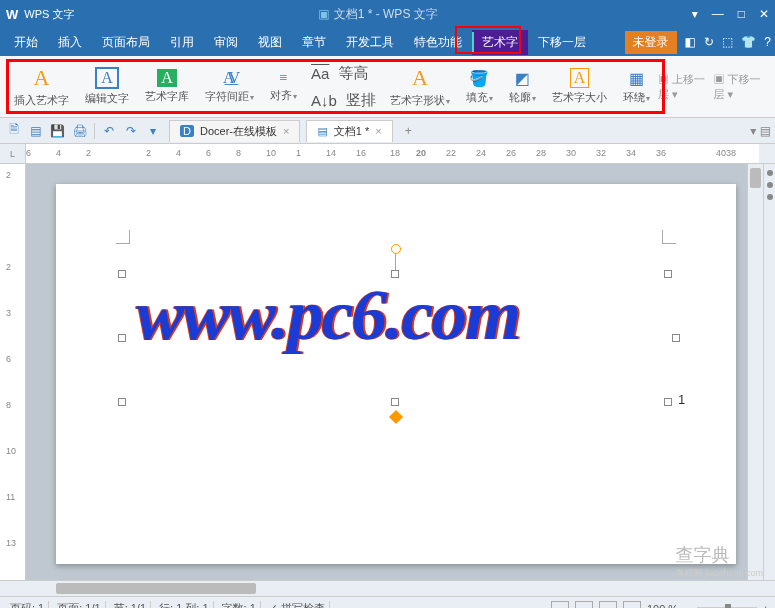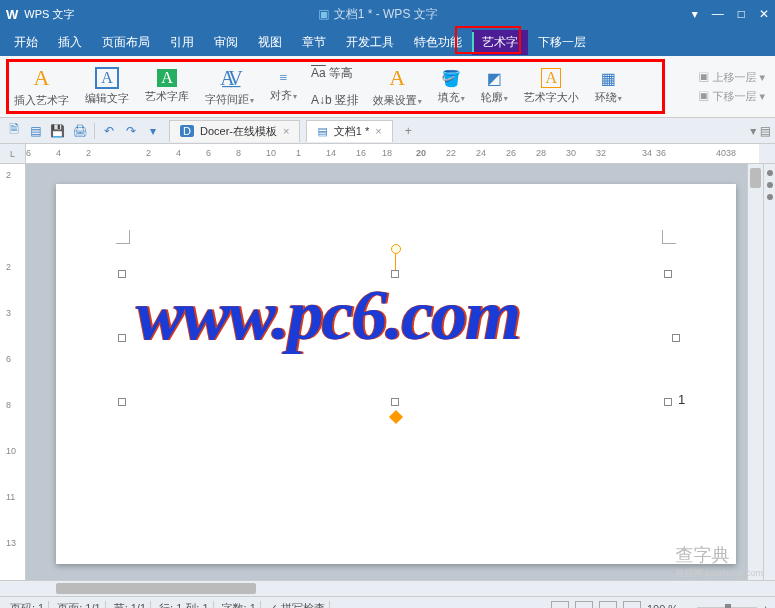--- a/index.html
+++ b/index.html
@@ -20,22 +20,22 @@
 .tab-highlight{position:absolute;border:2px solid red;pointer-events:none}
 .ribbon{height:62px;background:#f5f7f9;border-bottom:1px solid #ccc;display:flex;align-items:center;padding:4px 6px;position:relative}
 .ribbon-box{position:absolute;left:6px;top:3px;right:110px;height:55px;border:3px solid red;pointer-events:none}
 .rgroup{display:flex;flex-direction:column;align-items:center;justify-content:center;padding:0 8px;height:54px;cursor:pointer}
 .rgroup .ricon{font-size:22px;color:#f39c12;margin-bottom:2px;font-family:serif}
 .rgroup .ricon.blue{color:#3b7fc4}
 .rgroup .ricon.green{color:#27ae60}
 .rgroup .rlabel{font-size:11px;color:#555;white-space:nowrap}
 .rgroup .rlabel .dd{font-size:8px;color:#888;margin-left:1px}
 .rsub{display:flex;flex-direction:column;height:54px;justify-content:space-around;padding:0 6px}
-.rsub .rsrow{font-size:12px;color:#555;display:flex;align-items:center;gap:3px;white-space:nowrap}
-.rside{margin-left:auto;display:flex;flex-direction:column;gap:4px;color:#999;font-size:11px;padding-right:4px}
+.rsub .rsrow{font-size:15px;color:#555;display:flex;align-items:center;gap:9px;white-space:nowrap}
+.rside{margin-left:auto;display:flex;flex-direction:row;gap:4px;color:#999;font-size:11px;padding-right:4px}
 .qat{height:26px;background:#e8eef4;border-bottom:1px solid #ccc;display:flex;align-items:center;padding:0 4px;gap:2px}
 .qat .qbtn{width:20px;height:20px;display:flex;align-items:center;justify-content:center;cursor:pointer;color:#3b7fc4}
 .qat .sep{width:1px;height:16px;background:#ccc;margin:0 2px}
 .qat .doctab{display:flex;align-items:center;height:22px;padding:0 10px;background:#fff;border:1px solid #ccc;border-bottom:none;margin-left:4px;font-size:11px;gap:6px;cursor:pointer}
 .qat .doctab .x{color:#999;cursor:pointer}
 .qat .doctab.active{background:#fff}
 .qat .doctab.docer{background:#f5f5f5}
 .qat .plus{padding:0 10px;color:#888;cursor:pointer}
 .qat .qright{margin-left:auto;color:#888}
 .ruler-area{display:flex;height:20px;background:#e8eef4;border-bottom:1px solid #ccc}
@@ -95,57 +95,65 @@
   <div class="mitem">页面布局</div>
   <div class="mitem">引用</div>
   <div class="mitem">审阅</div>
   <div class="mitem">视图</div>
   <div class="mitem">章节</div>
   <div class="mitem">开发工具</div>
   <div class="mitem">特色功能</div>
   <div class="mitem active">艺术字</div>
   <div class="mitem">下移一层</div>
   <div class="tab-highlight" style="left:455px;top:-2px;width:66px;height:28px"></div>
+  <div class="mright">
+    <span class="login">未登录</span>
+    <span>◧</span>
+    <span>↻</span>
+    <span>⬚</span>
+    <span>👕</span>
+    <span>?</span>
+  </div>
 </div>
 
 <div class="ribbon">
   <div class="ribbon-box"></div>
   <div class="rgroup">
     <span class="ricon">A</span>
     <span class="rlabel">插入艺术字</span>
   </div>
   <div class="rgroup">
     <span class="ricon blue" style="border:2px solid #3b7fc4;padding:0 4px;font-size:16px">A</span>
     <span class="rlabel">编辑文字</span>
   </div>
   <div class="rgroup">
     <span class="ricon green" style="background:#27ae60;color:#fff;padding:0 4px;font-size:16px">A</span>
     <span class="rlabel">艺术字库</span>
   </div>
   <div class="rgroup">
-    <span class="ricon blue" style="font-size:20px;letter-spacing:-4px">A̲V̲</span>
+    <span class="ricon blue" style="font-size:16px;letter-spacing:-4px">A̲V̲</span>
     <span class="rlabel"><span>字符间距</span><span class="dd">▾</span></span>
   </div>
   <div class="rgroup">
     <span class="ricon blue" style="font-size:14px">≡</span>
     <span class="rlabel"><span>对齐</span><span class="dd">▾</span></span>
   </div>
   <div class="rsub">
     <div class="rsrow">
         <span style="text-decoration:overline">Aa</span>
         <span>等高</span>
       </div>
     <div class="rsrow">
         <span>A↓b</span>
         <span>竖排</span>
       </div>
   </div>
   <div class="rgroup">
     <span class="ricon">A</span>
-    <span class="rlabel"><span>效果设置</span><span class="dd">▾</span></span>
+    <span class="rlabel"><span>艺术字形状</span><span class="dd">▾</span></span>
   </div>
   <div class="rgroup">
     <span class="ricon blue" style="font-size:16px">🪣</span>
     <span class="rlabel"><span>填充</span><span class="dd">▾</span></span>
   </div>
   <div class="rgroup">
     <span class="ricon blue" style="font-size:16px">◩</span>
     <span class="rlabel"><span>轮廓</span><span class="dd">▾</span></span>
   </div>
   <div class="rgroup">
@@ -193,29 +201,29 @@
       <span class="tick" style="left: 60px;">2</span>
       <span class="tick" style="left: 90px;"></span>
       <span class="tick" style="left: 120px;">2</span>
       <span class="tick" style="left: 150px;">4</span>
       <span class="tick" style="left: 180px;">6</span>
       <span class="tick" style="left: 210px;">8</span>
       <span class="tick" style="left: 240px;">10</span>
       <span class="tick" style="left: 270px;">1</span>
       <span class="tick" style="left: 300px;">14</span>
       <span class="tick" style="left: 330px;">16</span>
-      <span class="tick" style="left: 356px; text-align: right;">18</span>
+      <span class="tick" style="left: 364px; text-align: right;">18</span>
       <span class="tick" style="left: 390px; font-weight: bold;">20</span>
       <span class="tick" style="left: 420px;">22</span>
       <span class="tick" style="left: 450px;">24</span>
       <span class="tick" style="left: 480px;">26</span>
       <span class="tick" style="left: 510px;">28</span>
       <span class="tick" style="left: 540px;">30</span>
       <span class="tick" style="left: 570px;">32</span>
-      <span class="tick" style="left: 616px;">34</span>
+      <span class="tick" style="left: 600px;">34</span>
       <span class="tick" style="left: 630px;">36</span>
       <span class="tick" style="left: 660px; margin-left: 40px;">38</span>
       <span class="tick" style="left: 690px;">40</span>
     </div>
   <div style="width:16px"></div>
 </div>
 
 <div class="workspace">
   <div class="ruler-v" id="ruler-v">
       <span class="vtick" style="top: 6px;">2</span>

